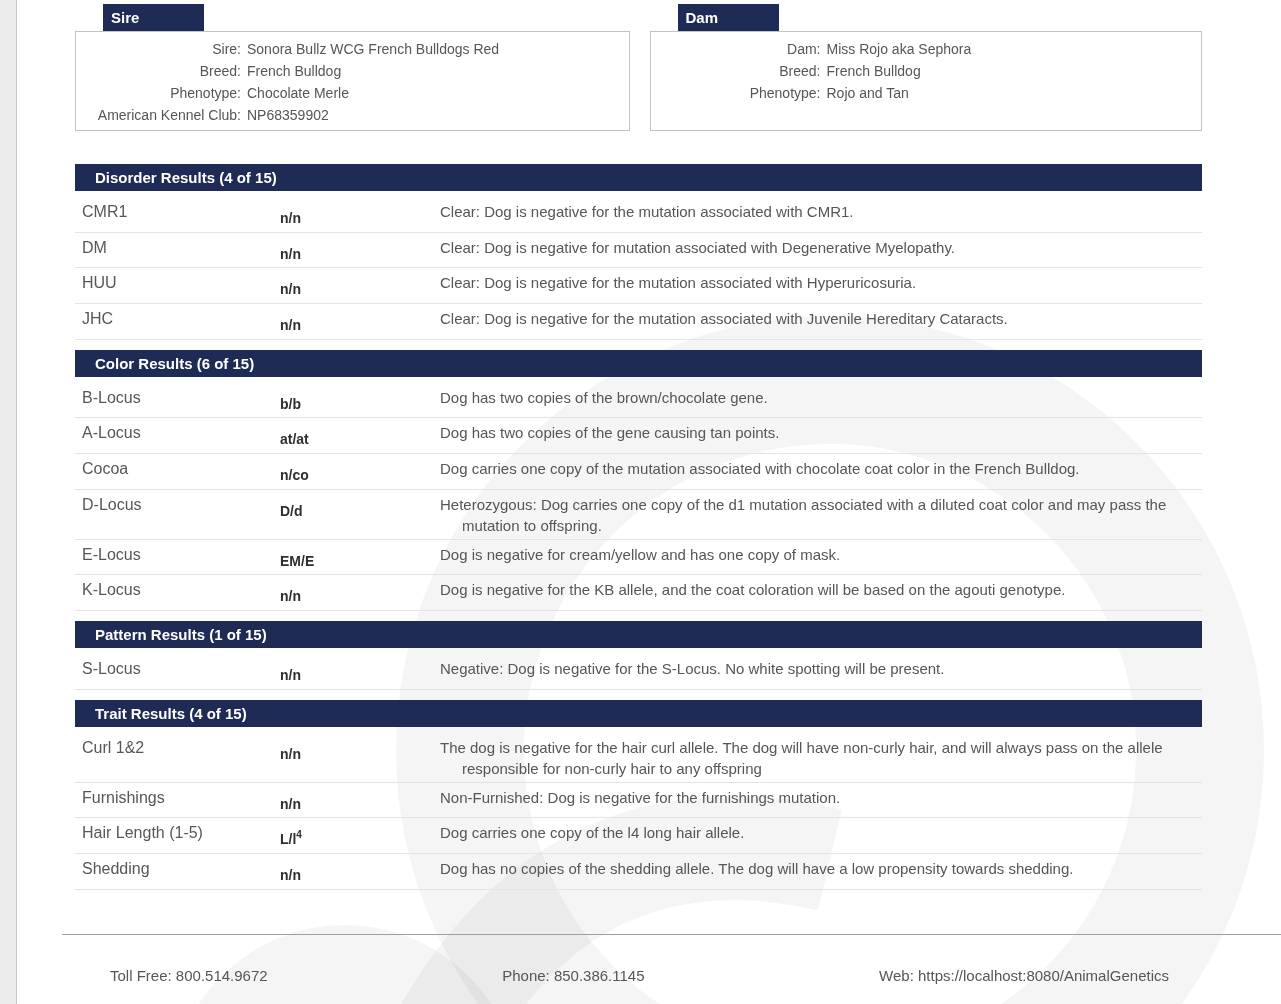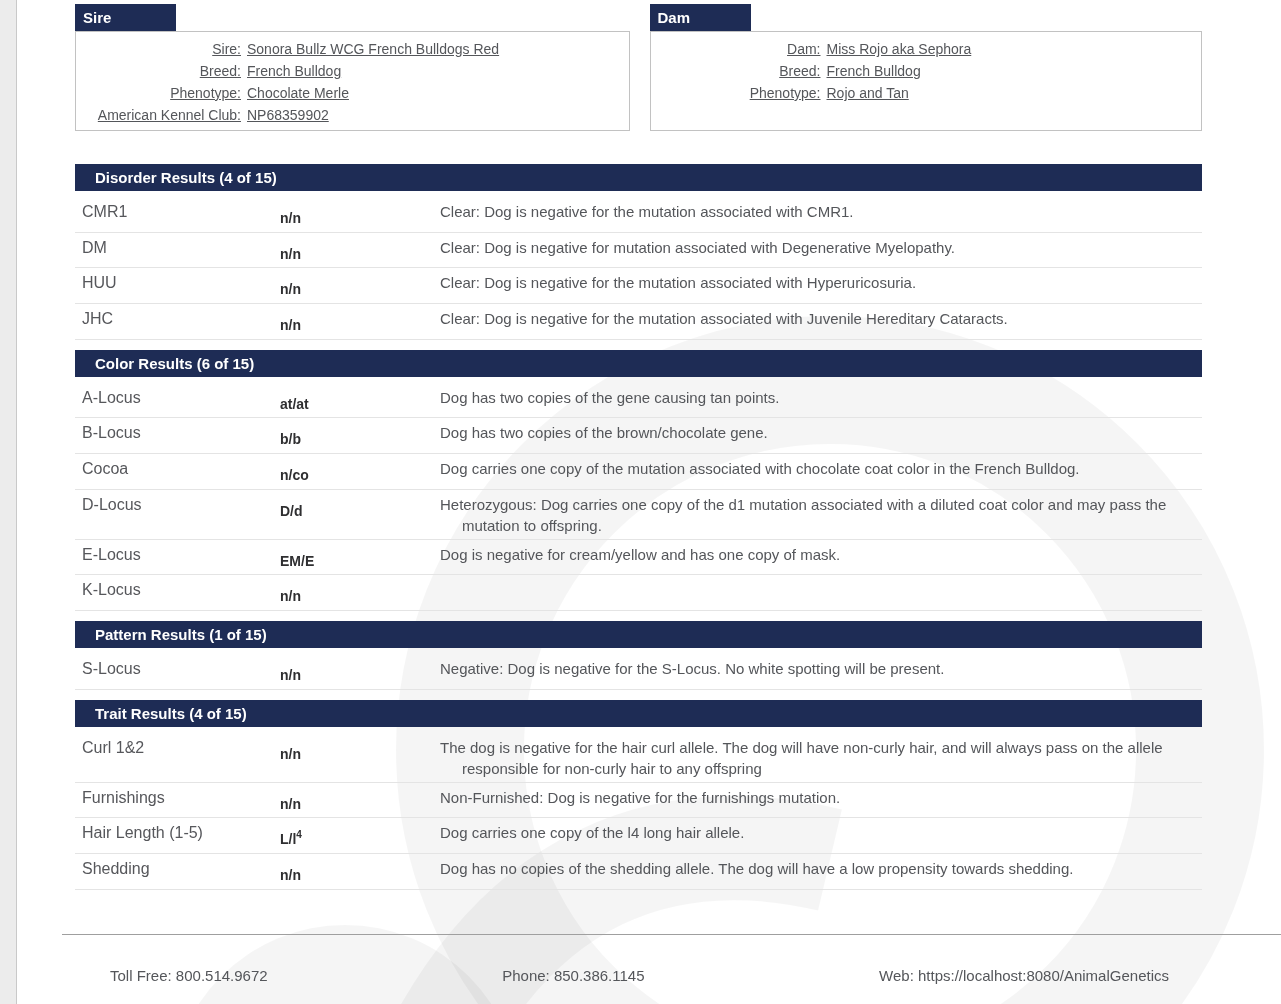--- a/index.html
+++ b/index.html
@@ -31,28 +31,29 @@
   .tab {
     display: inline-block;
     min-width: 101px;
     height: 27px;
     line-height: 27px;
     background: #1e2c55;
     color: #ffffff;
     font-weight: bold;
     font-size: 15px;
     padding: 0 14px 0 8px;
+    margin-left: 28px;
   }
   .pbox {
     border: 1px solid #c2c2c2;
     height: 100px;
     padding-top: 6px;
     background: transparent;
   }
-  .pfield { display: flex; font-size: 14px; line-height: 22px; color: #54565a; text-decoration: underline; }
+  .pfield { display: flex; font-size: 14px; line-height: 22px; color: #54565a; }
   .plabel { flex: none; width: 165px; text-align: right; }
   .parent.dam .plabel { width: 170px; }
   .pvalue { margin-left: 6px; }
 
   
   .results { margin-top: 33px; }
   .section-header {
     background: #1e2c55;
     color: #ffffff;
     font-weight: bold;
@@ -205,52 +206,53 @@
   </div>
 </div>
   </section>
 
   <section class="result-section">
     <div class="section-header">
       <span>Color Results (6 of 15)</span>
     </div>
     <div class="rows">
   <div class="result-row">
+    <div class="locus">B-Locus</div>
+    <div class="genotype"><span>b/b</span><sup></sup></div>
+    <div class="description">Dog has two copies of the brown/chocolate gene.</div>
+  </div>
+
+  <div class="result-row">
     <div class="locus">A-Locus</div>
     <div class="genotype"><span>at/at</span><sup></sup></div>
     <div class="description">Dog has two copies of the gene causing tan points.</div>
   </div>
 
   <div class="result-row">
-    <div class="locus">B-Locus</div>
-    <div class="genotype"><span>b/b</span><sup></sup></div>
-    <div class="description">Dog has two copies of the brown/chocolate gene.</div>
-  </div>
-
-  <div class="result-row">
     <div class="locus">Cocoa</div>
     <div class="genotype"><span>n/co</span><sup></sup></div>
     <div class="description">Dog carries one copy of the mutation associated with chocolate coat color in the French Bulldog.</div>
   </div>
 
   <div class="result-row">
     <div class="locus">D-Locus</div>
     <div class="genotype"><span>D/d</span><sup></sup></div>
     <div class="description">Heterozygous: Dog carries one copy of the d1 mutation associated with a diluted coat color and may pass the mutation to offspring.</div>
   </div>
 
   <div class="result-row">
     <div class="locus">E-Locus</div>
     <div class="genotype"><span>EM/E</span><sup></sup></div>
     <div class="description">Dog is negative for cream/yellow and has one copy of mask.</div>
   </div>
 
   <div class="result-row">
     <div class="locus">K-Locus</div>
     <div class="genotype"><span>n/n</span><sup></sup></div>
+    <div class="description">Dog is negative for the KB allele, and the coat coloration will be based on the agouti genotype.</div>
   </div>
 </div>
   </section>
 
   <section class="result-section">
     <div class="section-header">
       <span>Pattern Results (1 of 15)</span>
     </div>
     <div class="rows">
   <div class="result-row">

